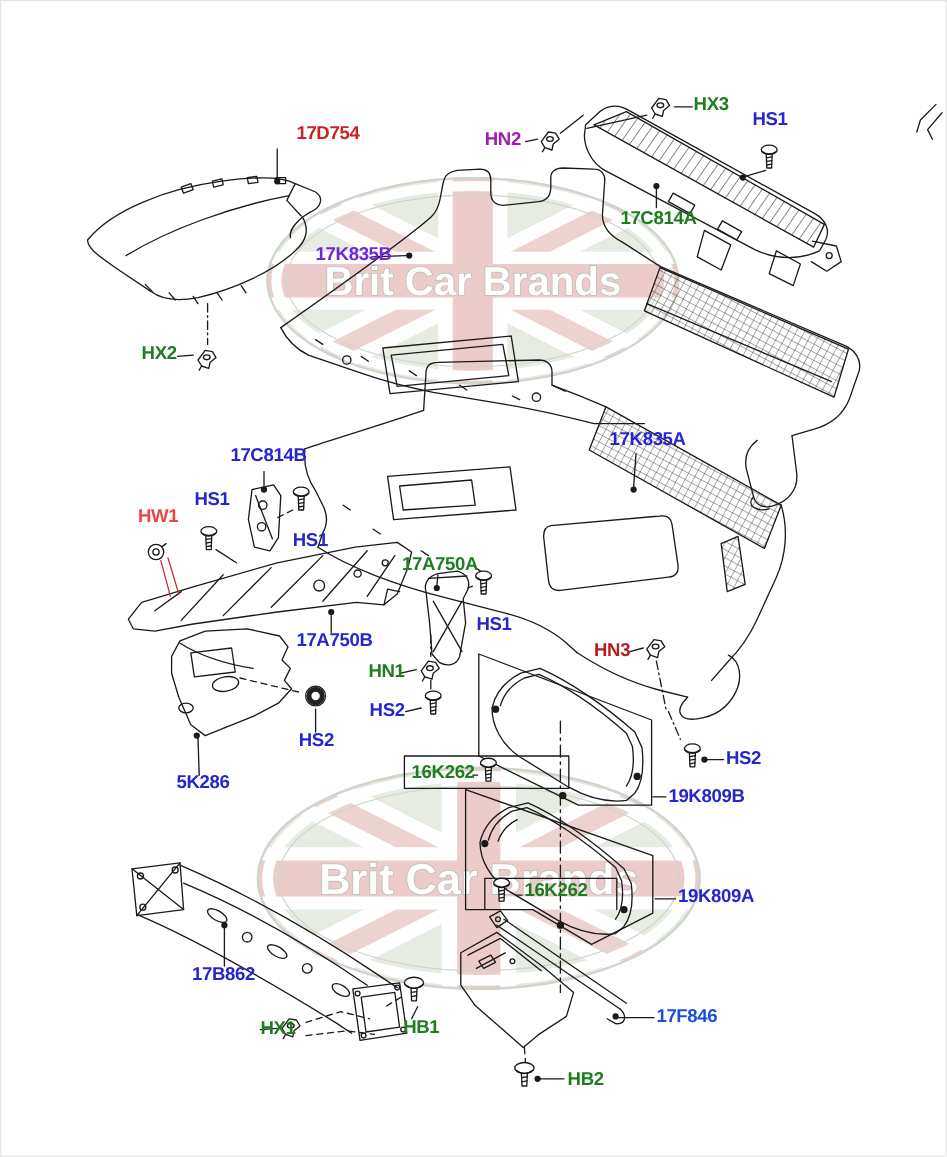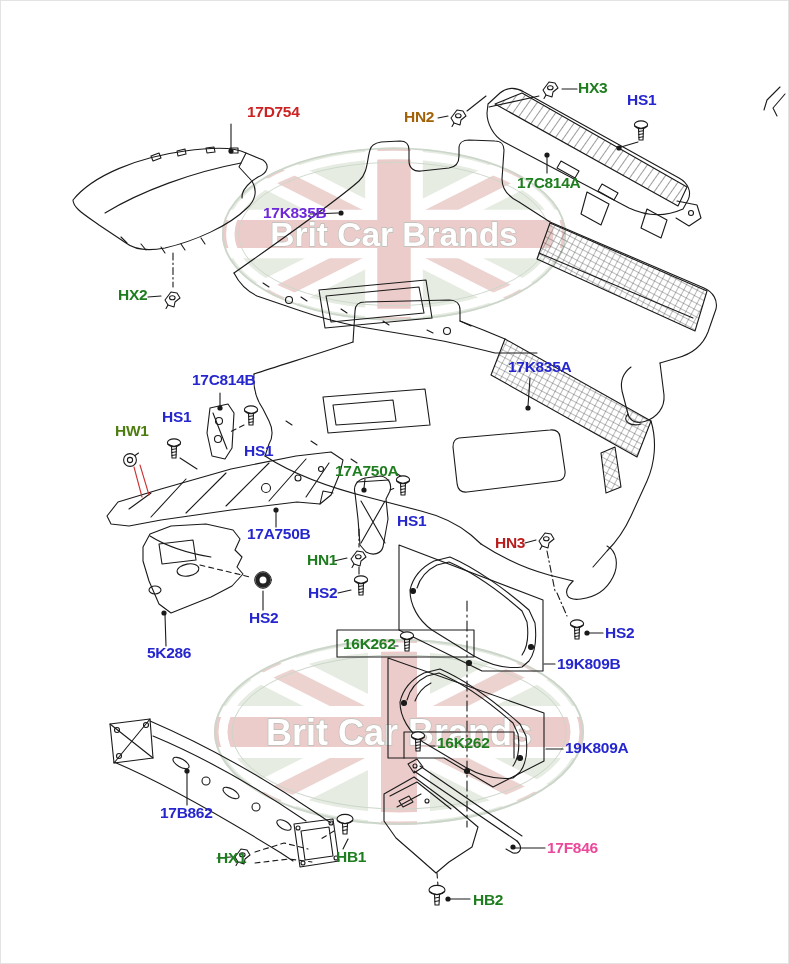--- a/index.html
+++ b/index.html
@@ -286,43 +286,43 @@
       <circle cx="163" cy="612" r="2.6"></circle>
           <circle cx="186" cy="770" r="2.6"></circle>
       <circle cx="512" cy="846" r="2.6"></circle>
           <circle cx="586" cy="632" r="2.6"></circle>
       <circle cx="447" cy="898" r="2.6"></circle>
     </g>
   </g>
 </svg>
 
 <div class="lbl" style="left: 202px; top: 104px; color: rgb(204, 34, 34); margin-left: 44px;">17D754</div>
-<div class="lbl" style="left: 403px; top: 109px; color: #a16207;">HN2</div>
+<div class="lbl" style="left: 403px; top: 109px; color: #a21caf;">HN2</div>
 <div class="lbl" style="left: 577px; top: 80px; color: rgb(30, 125, 30);">HX3</div>
 <div class="lbl" style="left: 626px; top: 92px; color: rgb(38, 38, 207);">HS1</div>
 <div class="lbl" style="left: 516px; top: 175px; color: rgb(30, 125, 30); text-align: right;">17C814A</div>
 <div class="lbl" style="left: 262px; top: 205px; color: #6d28d9;">17K835B</div>
 <div class="lbl" style="left: 117px; top: 287px; color: rgb(30, 125, 30);">HX2</div>
 <div class="lbl" style="left: 507px; top: 359px; color: rgb(38, 38, 207);">17K835A</div>
 <div class="lbl" style="left: 191px; top: 372px; color: rgb(38, 38, 207);">17C814B</div>
 <div class="lbl" style="left: 161px; top: 409px; color: rgb(38, 38, 207);">HS1</div>
-<div class="lbl" style="left: 114px; top: 423px; color: #4d7c0f;">HW1</div>
+<div class="lbl" style="left: 114px; top: 423px; color: #ef4444;">HW1</div>
 <div class="lbl" style="left: 243px; top: 443px; color: rgb(38, 38, 207);">HS1</div>
 <div class="lbl" style="left: 334px; top: 463px; color: rgb(30, 125, 30);">17A750A</div>
 <div class="lbl" style="left: 396px; top: 513px; color: rgb(38, 38, 207);">HS1</div>
 <div class="lbl" style="left: 246px; top: 526px; color: rgb(38, 38, 207);">17A750B</div>
 <div class="lbl" style="left: 306px; top: 552px; color: rgb(30, 125, 30);">HN1</div>
 <div class="lbl" style="left: 307px; top: 585px; color: rgb(38, 38, 207);">HS2</div>
 <div class="lbl" style="left: 248px; top: 610px; color: rgb(38, 38, 207);">HS2</div>
 <div class="lbl" style="left: 146px; top: 645px; color: rgb(38, 38, 207);">5K286</div>
 <div class="lbl" style="left: 494px; top: 535px; color: #b91c1c;">HN3</div>
 <div class="lbl" style="left: 604px; top: 625px; color: rgb(38, 38, 207);">HS2</div>
 <div class="lbl" style="left: 342px; top: 636px; color: rgb(30, 125, 30);">16K262</div>
 <div class="lbl" style="left: 556px; top: 656px; color: rgb(38, 38, 207);">19K809B</div>
 <div class="lbl" style="left: 436px; top: 735px; color: rgb(30, 125, 30);">16K262</div>
 <div class="lbl" style="left: 564px; top: 740px; color: rgb(38, 38, 207);">19K809A</div>
 <div class="lbl" style="left: 159px; top: 805px; color: rgb(38, 38, 207);">17B862</div>
 <div class="lbl" style="left: 187px; top: 850px; color: rgb(30, 125, 30); margin-left: 29px;">HX1</div>
 <div class="lbl" style="left: 335px; top: 849px; color: rgb(30, 125, 30);">HB1</div>
-<div class="lbl" style="left: 546px; top: 840px; color: #ec4899;">17F846</div>
+<div class="lbl" style="left: 546px; top: 840px; color: #1d4ed8;">17F846</div>
 <div class="lbl" style="left: 472px; top: 892px; color: rgb(30, 125, 30);">HB2</div>
 
 </div>
 
 </body></html>

